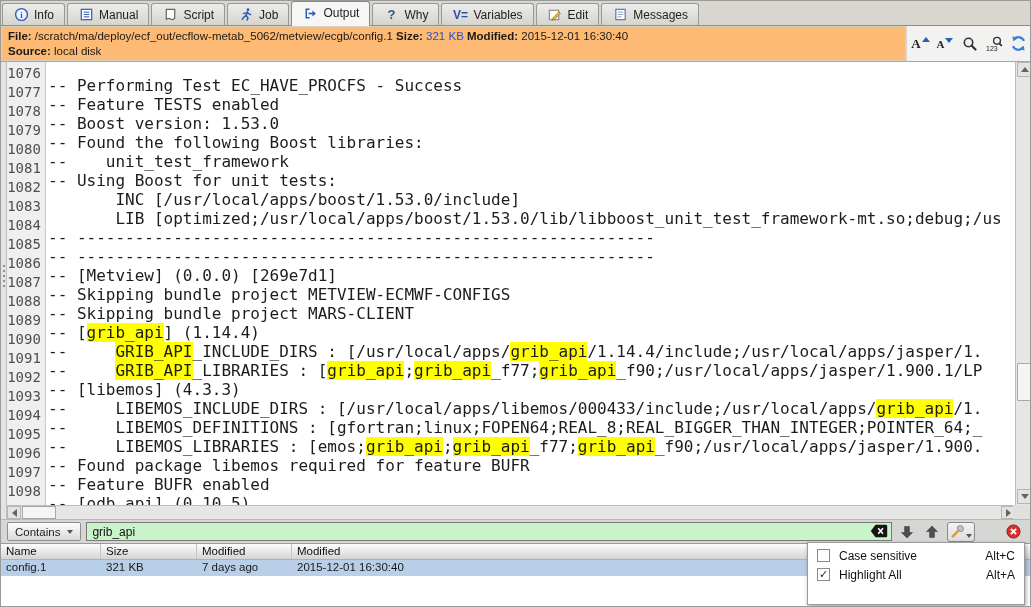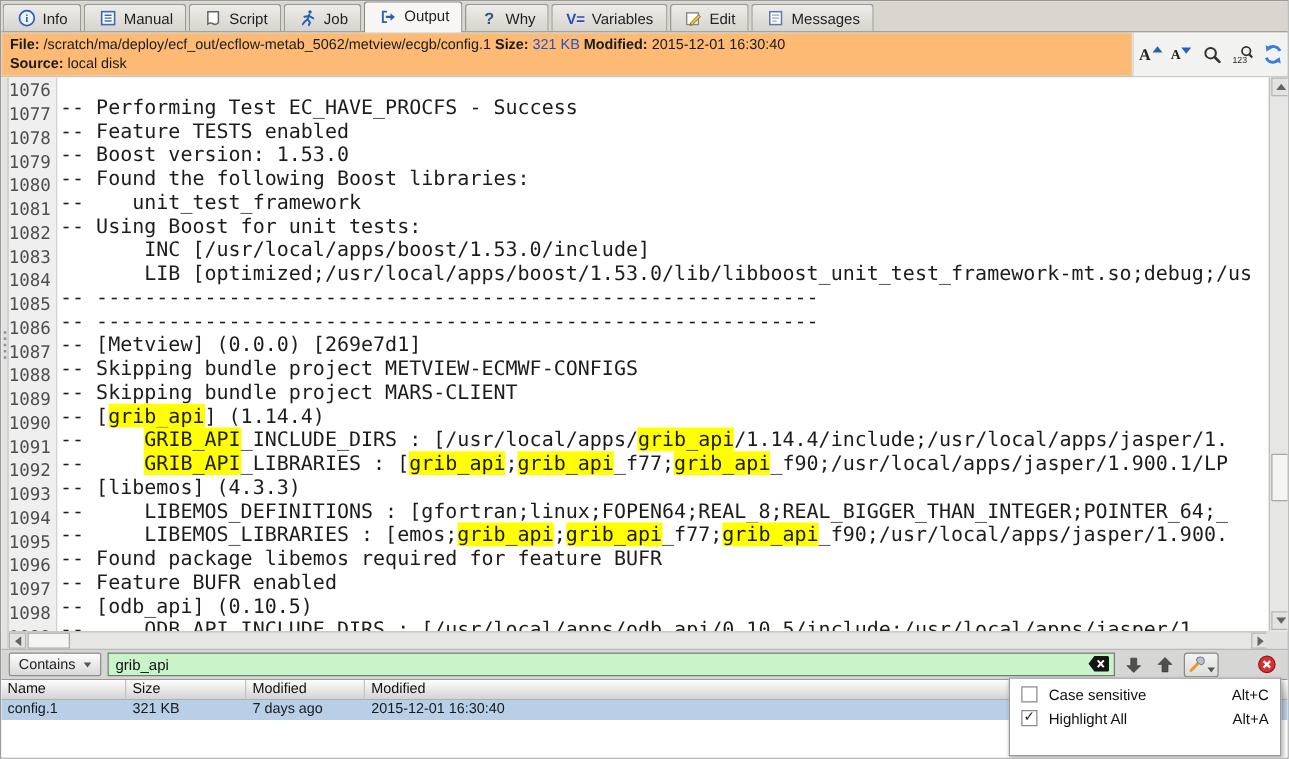--- a/index.html
+++ b/index.html
@@ -32,21 +32,21 @@
 
   
   .textpanel{position:absolute;left:0;top:61px;width:1031px;height:443px;background:#fff;}
   .splitter{position:absolute;left:0;top:0;width:6px;height:457px;background:#e3e3e1;
             border-right:1px solid #bfbfbf;}
   .grip-dot{position:absolute;left:2px;top:203px;width:2px;height:2px;background:#8f8f8f;
             box-shadow:0 5px 0 #8f8f8f,0 10px 0 #8f8f8f,0 15px 0 #8f8f8f,0 20px 0 #8f8f8f;}
   .gutter{position:absolute;left:6px;top:0;width:39px;height:443px;background:#efefef;
           border-right:1px solid #c9c9c9;overflow:hidden;padding-top:2px;}
   .gnum{height:19px;line-height:19px;font-family:"DejaVu Sans Mono",monospace;font-size:14px;
-        color:#4f4f4f;text-align:left;padding-right:4px;}
+        color:#4f4f4f;text-align:center;padding-right:4px;}
   .logview{position:absolute;left:45px;top:0;right:17px;bottom:0;overflow:hidden;
            background:#fff;padding:14px 0 0 2px;}
   .lline{height:19px;line-height:19px;white-space:pre;font-family:"DejaVu Sans Mono",monospace;
          font-size:16px;color:#1c1c1c;}
   .hl{background:#ffff00;}
 
   
   .vscroll{position:absolute;right:0;top:0;width:17px;height:443px;background:#e6e6e4;
            border-left:1px solid #bdbdbd;}
   .sbtn{position:absolute;left:1px;width:15px;height:15px;background:#e3e3e1;
@@ -299,20 +299,21 @@
         <div class="lline"><span>       LIB [optimized;/usr/local/apps/boost/1.53.0/lib/libboost_unit_test_framework-mt.so;debug;/us</span></div>
         <div class="lline"><span>-- ------------------------------------------------------------</span></div>
         <div class="lline"><span>-- ------------------------------------------------------------</span></div>
         <div class="lline"><span>-- [Metview] (0.0.0) [269e7d1]</span></div>
         <div class="lline"><span>-- Skipping bundle project METVIEW-ECMWF-CONFIGS</span></div>
         <div class="lline"><span>-- Skipping bundle project MARS-CLIENT</span></div>
         <div class="lline"><span>-- [</span><span class="hl">grib_api</span><span>] (1.14.4)</span></div>
         <div class="lline"><span>--     </span><span class="hl">GRIB_API</span><span>_INCLUDE_DIRS : [/usr/local/apps/</span><span class="hl">grib_api</span><span>/1.14.4/include;/usr/local/apps/jasper/1.</span></div>
         <div class="lline"><span>--     </span><span class="hl">GRIB_API</span><span>_LIBRARIES : [</span><span class="hl">grib_api</span><span>;</span><span class="hl">grib_api</span><span>_f77;</span><span class="hl">grib_api</span><span>_f90;/usr/local/apps/jasper/1.900.1/LP</span></div>
         <div class="lline"><span>-- [libemos] (4.3.3)</span></div>
+        <div class="lline"><span>--     LIBEMOS_INCLUDE_DIRS : [/usr/local/apps/libemos/000433/include;/usr/local/apps/</span><span class="hl">grib_api</span><span>/1.</span></div>
         <div class="lline"><span>--     LIBEMOS_DEFINITIONS : [gfortran;linux;FOPEN64;REAL_8;REAL_BIGGER_THAN_INTEGER;POINTER_64;_</span></div>
         <div class="lline"><span>--     LIBEMOS_LIBRARIES : [emos;</span><span class="hl">grib_api</span><span>;</span><span class="hl">grib_api</span><span>_f77;</span><span class="hl">grib_api</span><span>_f90;/usr/local/apps/jasper/1.900.</span></div>
         <div class="lline"><span>-- Found package libemos required for feature BUFR</span></div>
         <div class="lline"><span>-- Feature BUFR enabled</span></div>
         <div class="lline"><span>-- [odb_api] (0.10.5)</span></div>
         <div class="lline"><span>--     ODB_API_INCLUDE_DIRS : [/usr/local/apps/odb_api/0.10.5/include;/usr/local/apps/jasper/1.</span></div>
       </div>
     <div class="vscroll">
       <div class="sbtn" style="top:0;">
           <div class="tri-up"></div>

